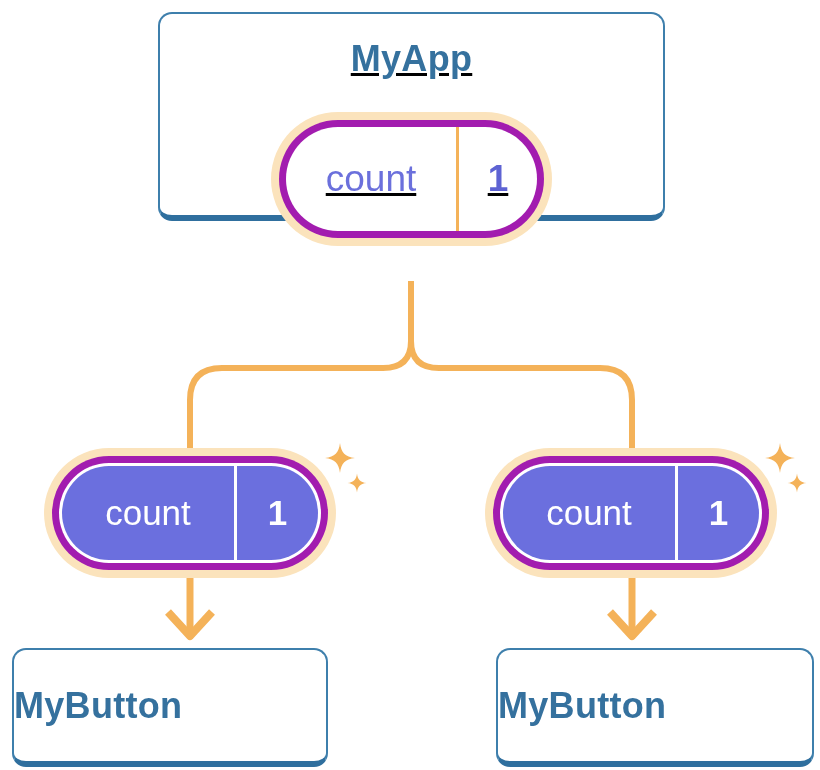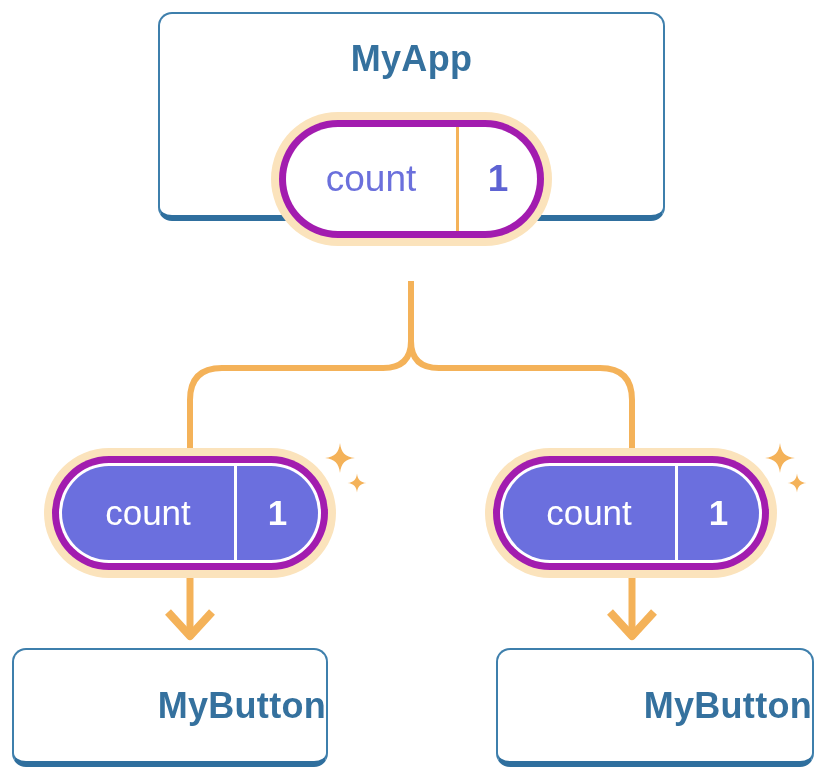--- a/index.html
+++ b/index.html
@@ -8,22 +8,22 @@
     font-family:"Liberation Sans", sans-serif; overflow:hidden;
   }
   svg.connector-layer { position:absolute; left:0; top:0; z-index:1; }
 
   
   .card {
     position:absolute; z-index:2; box-sizing:border-box; background:#ffffff;
     border:2px solid #3E7FAC; border-bottom:6px solid #2F6F9E; border-radius:14px;
   }
   .root-card { left:158px; top:12px; width:507px; height:209px;
-    display:flex; flex-direction:column; align-items:center; }
-  .child-card { display:flex; align-items:center; justify-content:flex-end;padding-left:47px; }
+    display:flex; flex-direction:column; align-items:center;text-decoration:underline; }
+  .child-card { display:flex; align-items:center; justify-content:flex-start; }
   .child-card.left  { left:12px;  top:648px; width:316px; height:119px; }
   .child-card.right { left:496px; top:648px; width:318px; height:119px; }
   .component-title {
     font-size:36px; font-weight:600; color:#35719E; line-height:42px;
     margin:0; letter-spacing:0.3px;
   }
   .root-card .component-title { margin-top:24px; }
 
   
   .pill-outer { background:#FBE3BC; border-radius:999px; padding:8px; }

